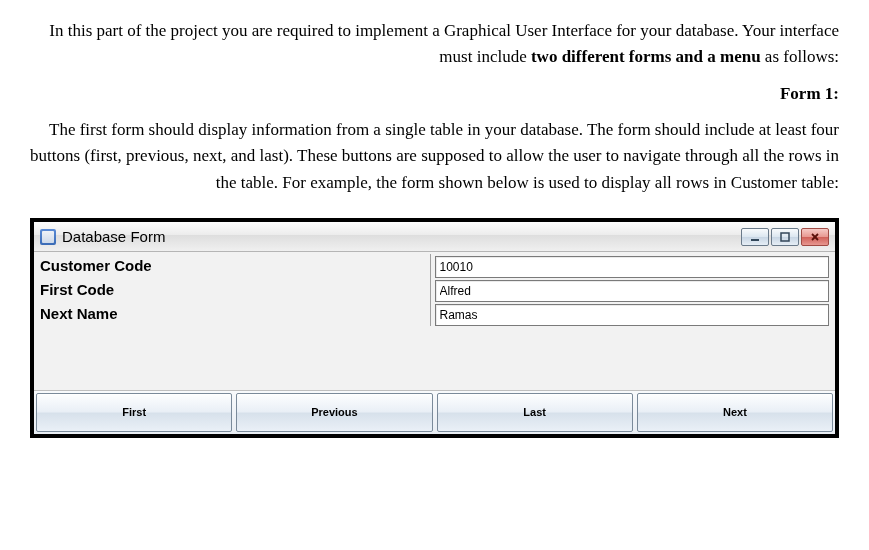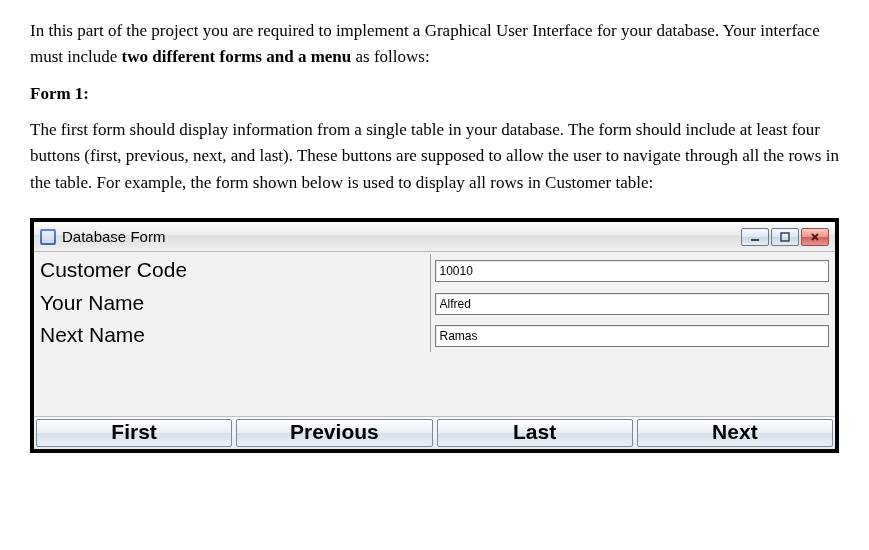--- a/index.html
+++ b/index.html
@@ -11,20 +11,21 @@
       font-family: Georgia, 'Times New Roman', serif;
       width: 869px;
       background: #fff;
       padding: 18px 30px;
       color: #000;
       font-size: 17px;
       line-height: 1.55;
     }
     .instructions p {
       margin-bottom: 10px;
+      text-align: right;
     }
     .instructions strong {
       font-weight: bold;
     }
     .form-heading {
       font-weight: bold;
       margin-top: 6px;
       margin-bottom: 0px;
     }
     .window-frame {
@@ -102,22 +103,22 @@
     }
     .field-table td {
       padding: 0;
       vertical-align: middle;
       height: 24px;
     }
     .field-table td.label-cell {
       width: 390px;
       border-right: 1px solid #a0a0a0;
       padding-left: 0px;
-      font-weight: normal;
-      font-size: 21px;
+      font-weight: bold;
+      font-size: 15px;
       color: #000;
       font-family: Tahoma, Arial, sans-serif;
     }
     .field-table td.input-cell {
       padding-left: 4px;
     }
     .text-input {
       width: 100%;
       height: 22px;
       border: 1px solid #7a7a7a;
@@ -132,27 +133,27 @@
       height: 64px;
       border: none;
     }
     .button-bar {
       display: flex;
       border-top: 1px solid #bfbfbf;
       background: linear-gradient(to bottom, #f8fafc, #e8edf3);
     }
     .nav-button {
       flex: 1 1 0;
-      height: 28px;
+      height: 39px;
       border: 1px solid #7a8a9a;
       border-radius: 2px;
       margin: 2px 2px;
       background: linear-gradient(to bottom, #fdfeff 0%, #e9eff6 48%, #d7e1eb 52%, #eaf0f7 100%);
       font-family: Tahoma, Arial, sans-serif;
-      font-size: 21px;
+      font-size: 11px;
       font-weight: bold;
       color: #000;
       display: flex;
       align-items: center;
       justify-content: center;
       box-shadow: inset 0 1px 0 rgba(255,255,255,0.8);
     }
   </style>
 </head>
 <body>
@@ -191,21 +192,21 @@
   </div>
 
   <div class="content-area">
     <table class="field-table">
       <tbody>
           <tr>
         <td class="label-cell">Customer Code</td>
         <td class="input-cell"><input class="text-input" value="10010" style=""></td>
       </tr>
       <tr>
-        <td class="label-cell">Your Name</td>
+        <td class="label-cell">First Code</td>
         <td class="input-cell"><input class="text-input" value="Alfred" style=""></td>
       </tr>
       <tr>
         <td class="label-cell">Next Name</td>
         <td class="input-cell"><input class="text-input" value="Ramas" style=""></td>
       </tr>
       <tr class="gap-row">
             <td></td>
             <td></td>
           </tr>

